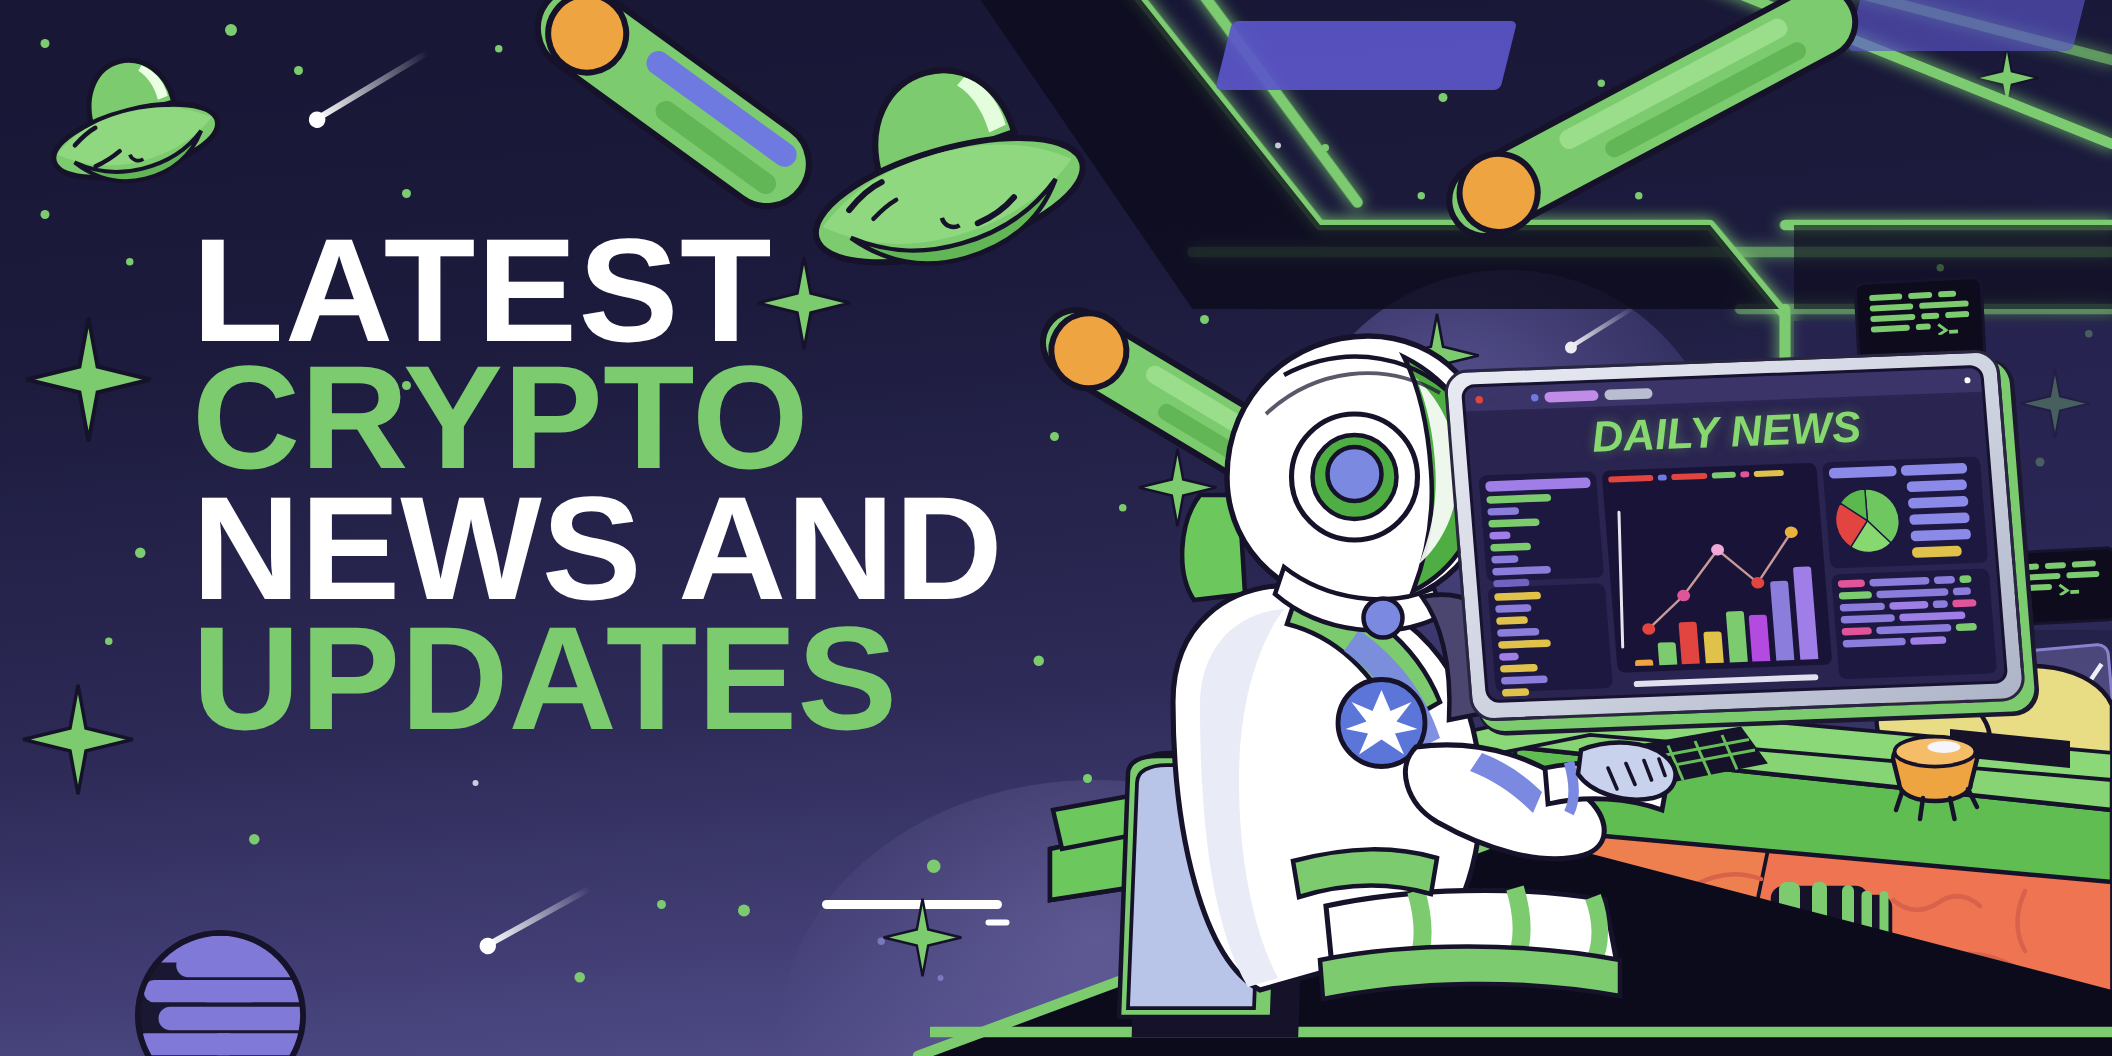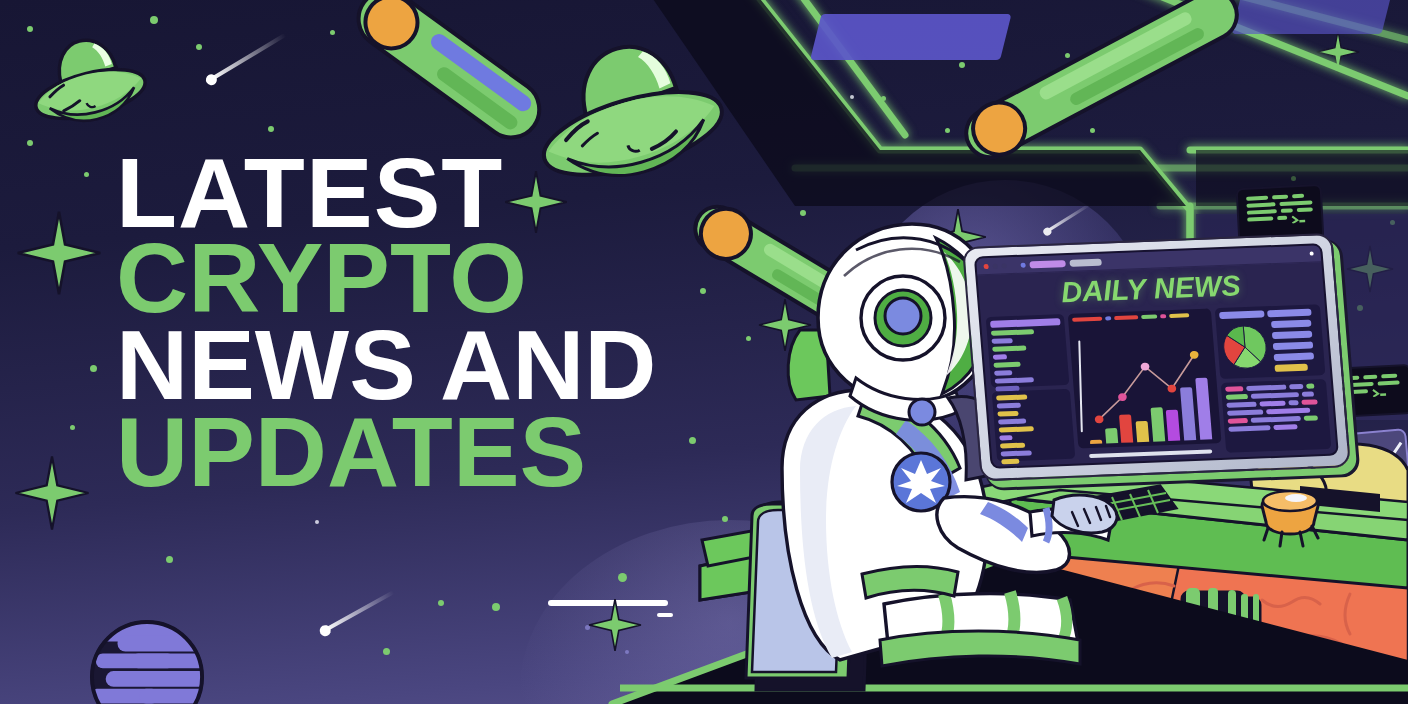--- a/index.html
+++ b/index.html
@@ -19,21 +19,21 @@
   
   .gdot { position:absolute; background:#7ccb6f; border-radius:50%; }
   .wdot { position:absolute; background:#e8e8f5; border-radius:50%; opacity:.85;}
   .pdot { position:absolute; background:#8f8ad8; border-radius:50%; opacity:.7;}
 
   .sparkle { position:absolute; }
   .sparkle svg { display:block; overflow:visible; }
 
   
   #headline {
-    position:absolute; left:116px; top:148px;
+    position:absolute; left:128px; top:148px;
     z-index:40;
     line-height:.93;
     letter-spacing:-1px;
   }
   #headline div {
     font-weight:900;
     font-size:98px;
     font-family:"Liberation Sans", sans-serif;
     text-transform:uppercase;
     white-space:nowrap;

